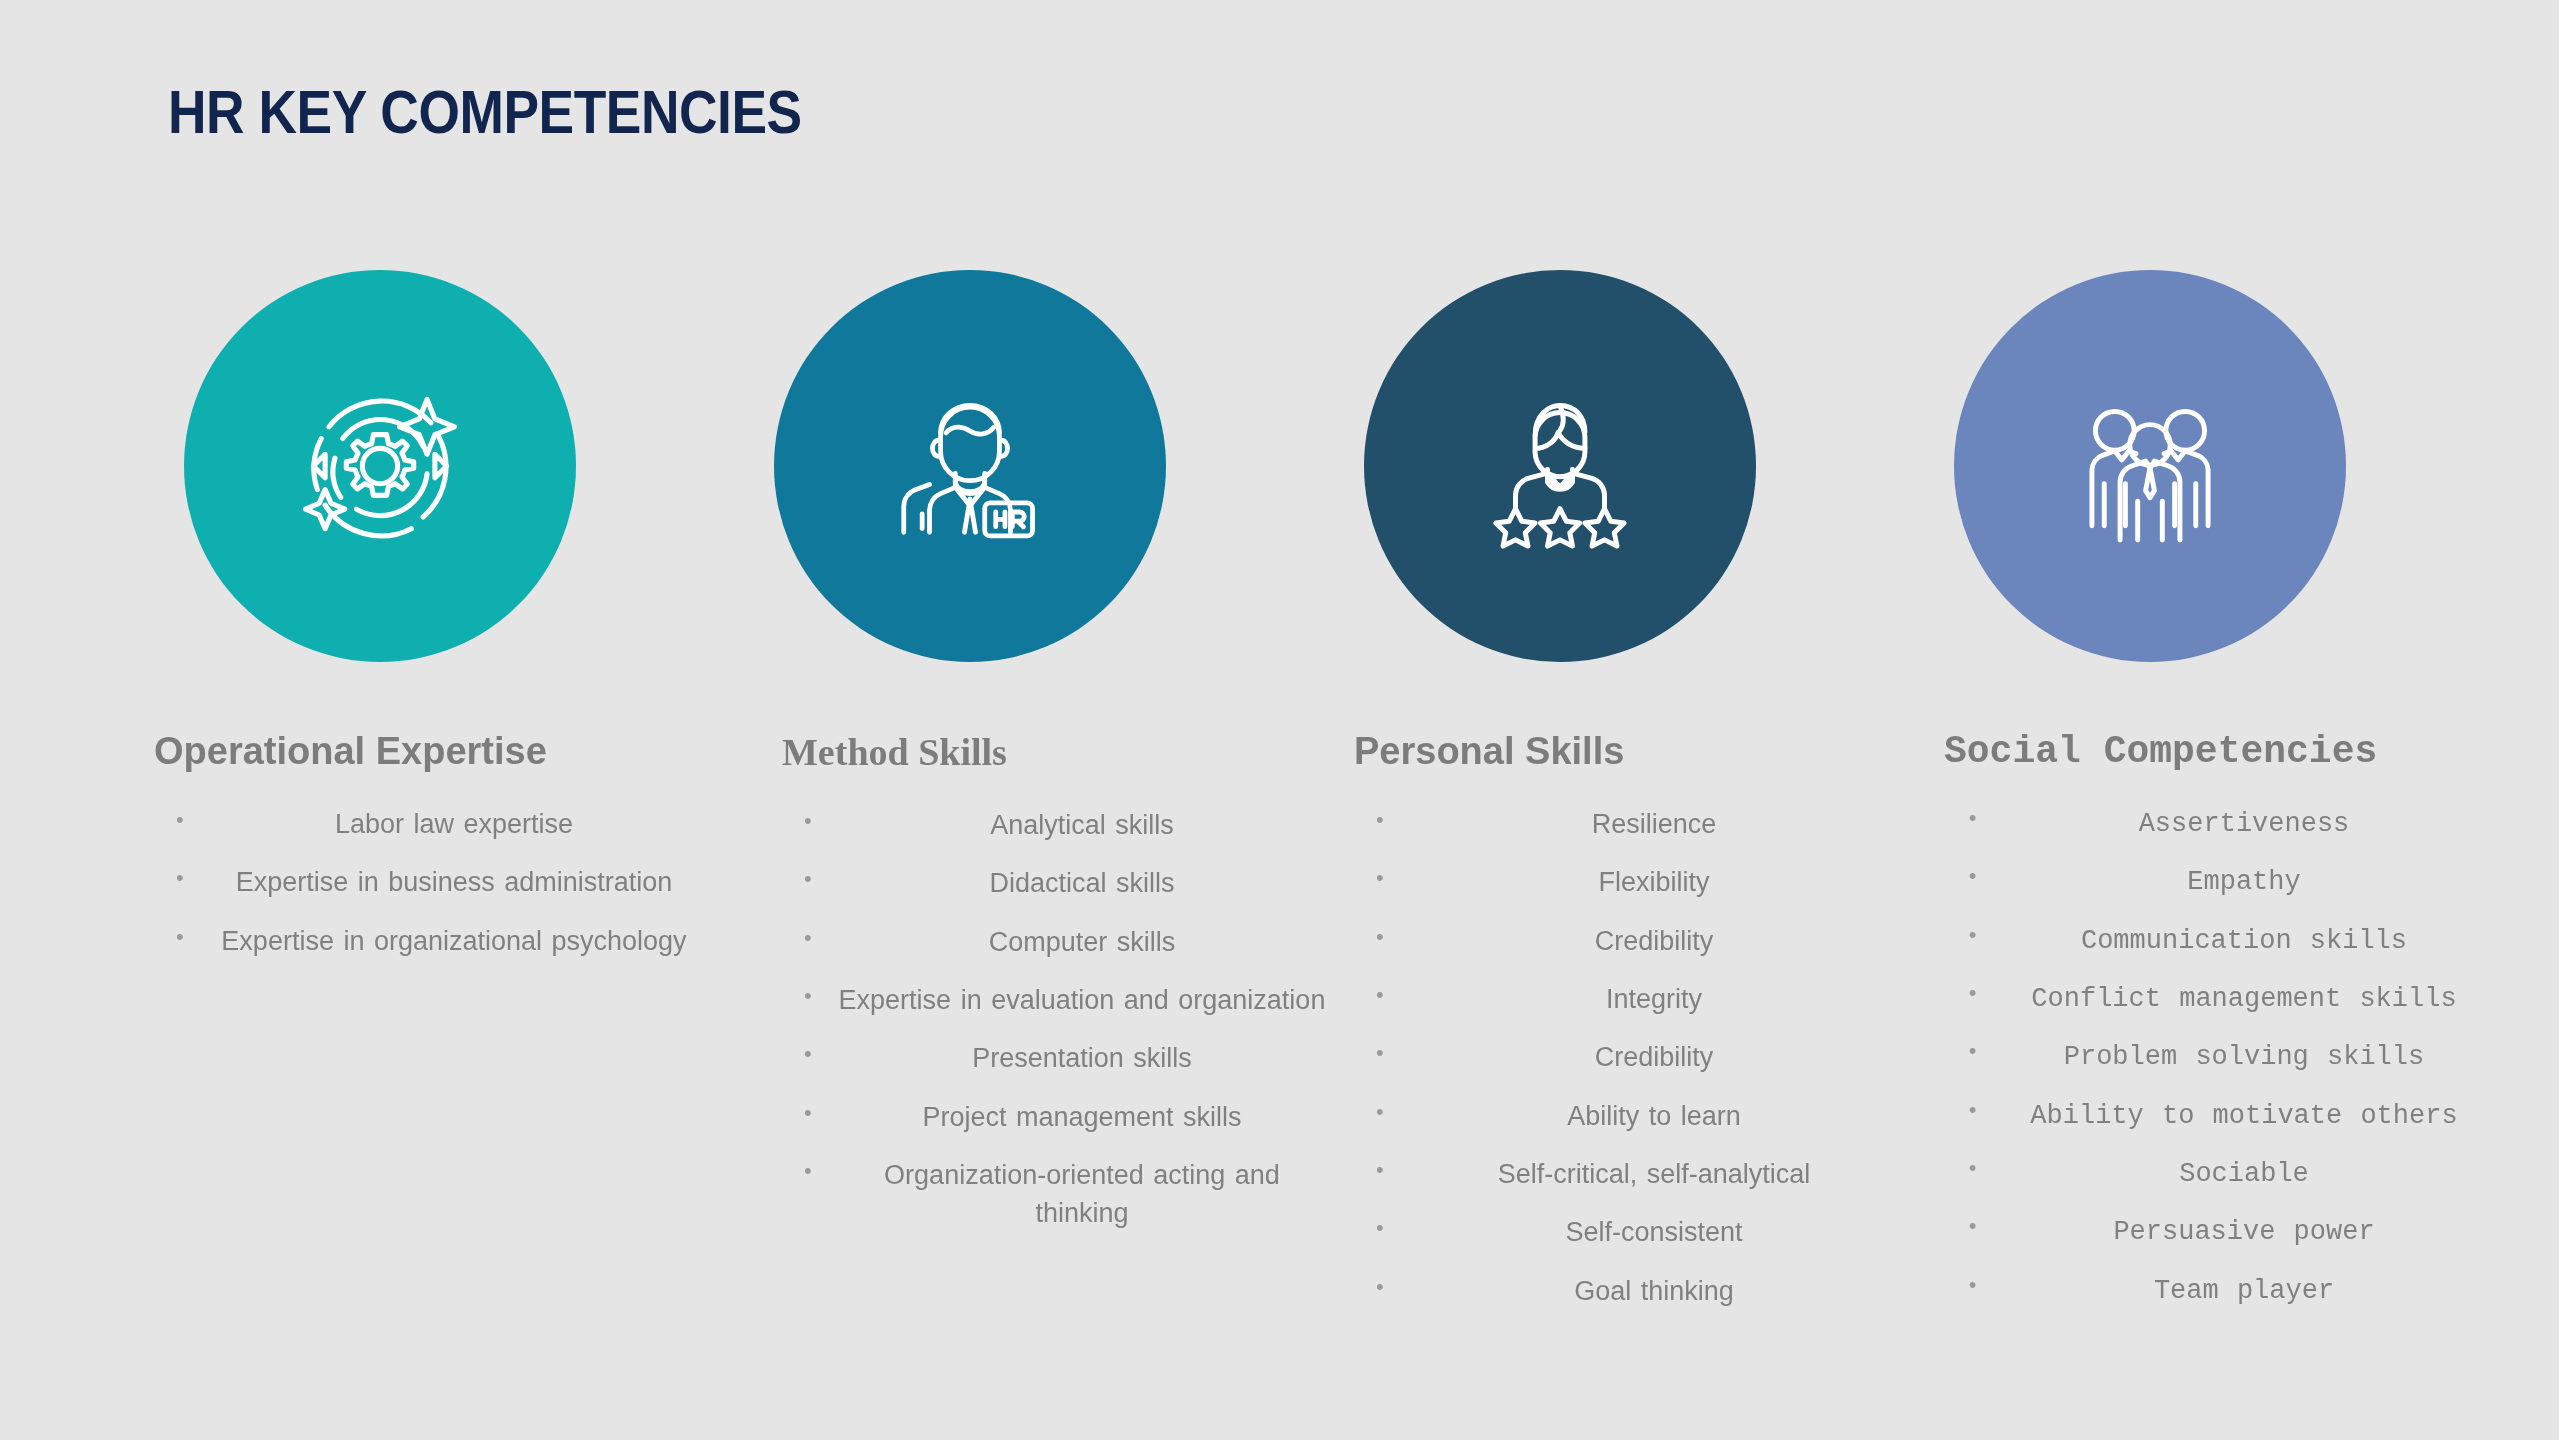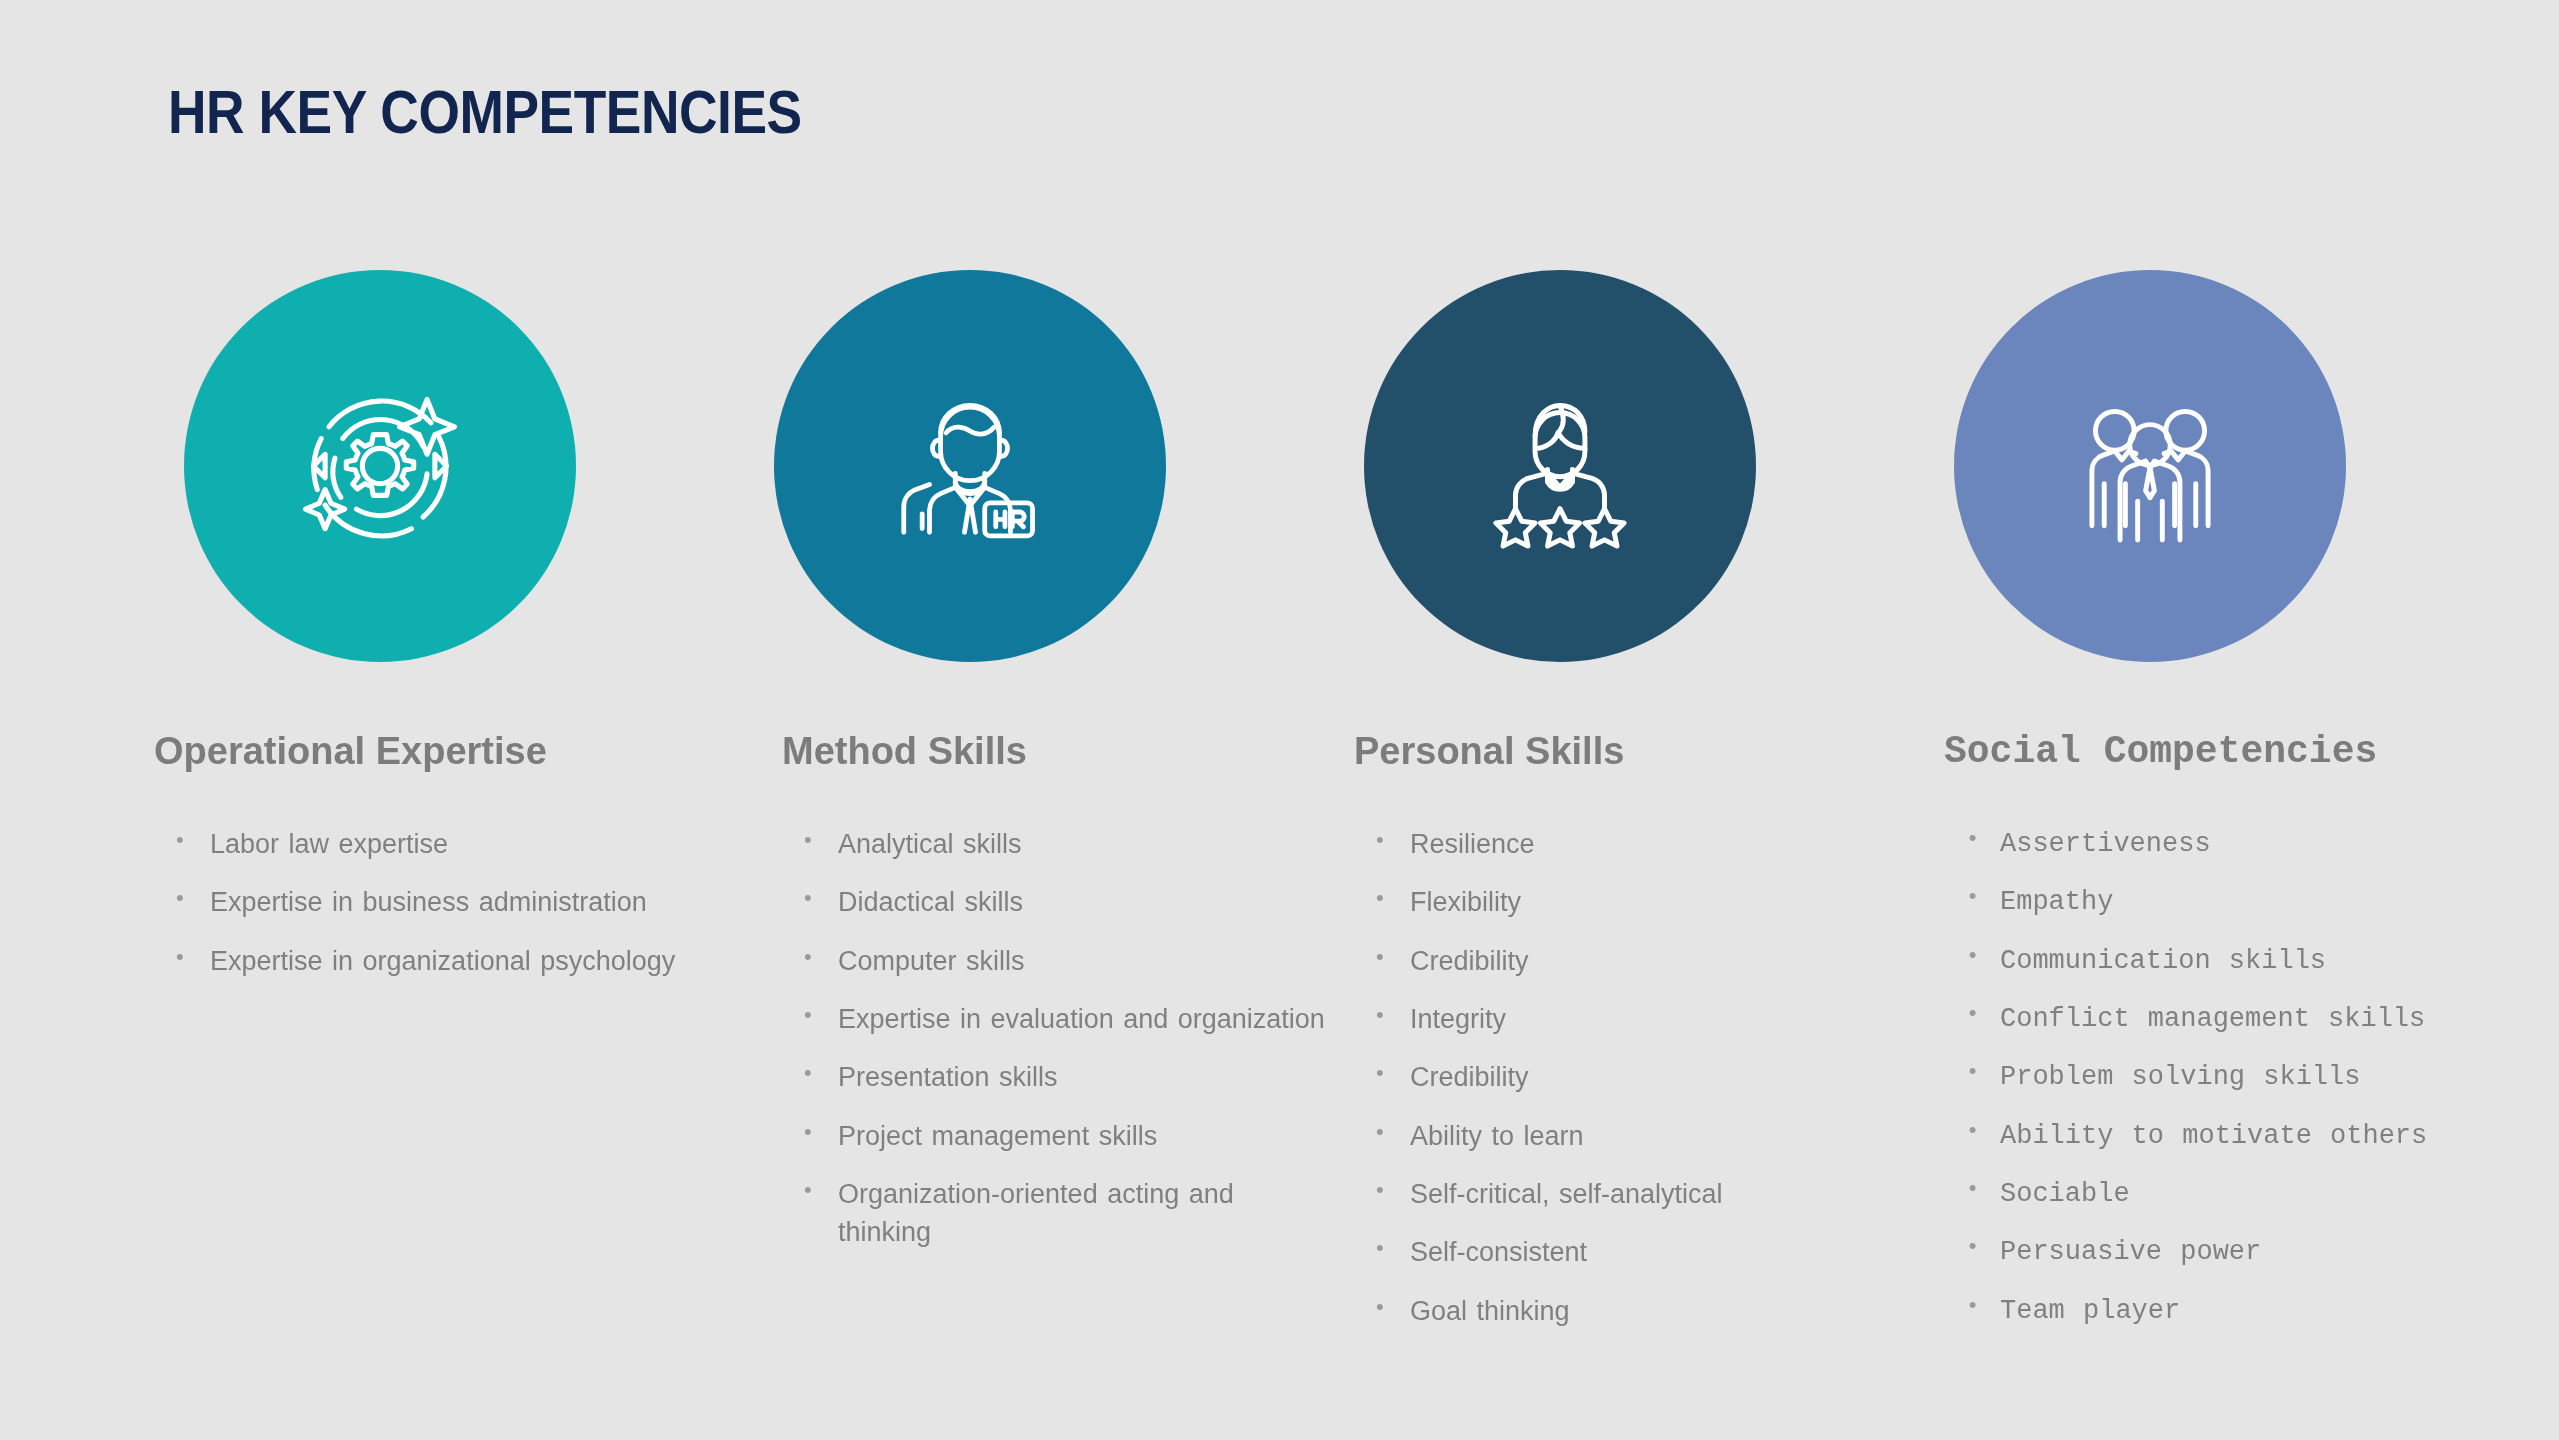--- a/index.html
+++ b/index.html
@@ -54,28 +54,29 @@
   .circle svg { display: block; }
 
   .col-heading {
     margin-top: 68px;
     font-size: 38px;
     font-weight: bold;
     color: #7c7c7c;
     white-space: nowrap;
   }
   .col-1 .col-heading { margin-left: 0px; }
-  .col-2 .col-heading { margin-left: 38px; }
+  .col-2 .col-heading { margin-left: 38px; font-family: Liberation Serif, serif; }
   .col-3 .col-heading { margin-left: 20px; }
   .col-4 .col-heading { margin-left: 20px; }
 
   .bullets {
-    margin-top: 52px;
+    margin-top: 32px;
     list-style: none;
     width: 530px;
+    text-align: center;
   }
   .col-1 .bullets { margin-left: 14px; }
   .col-2 .bullets { margin-left: 52px; }
   .col-3 .bullets { margin-left: 34px; }
   .col-4 .bullets { margin-left: 34px; }
 
   .bullet {
     position: relative;
     padding-left: 42px;
     margin-bottom: 20px;

